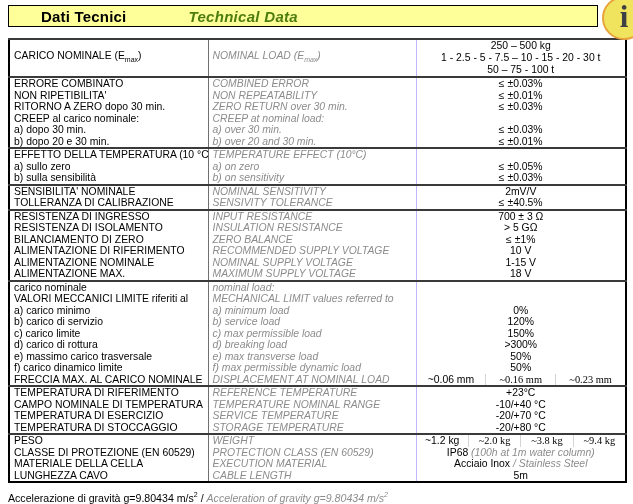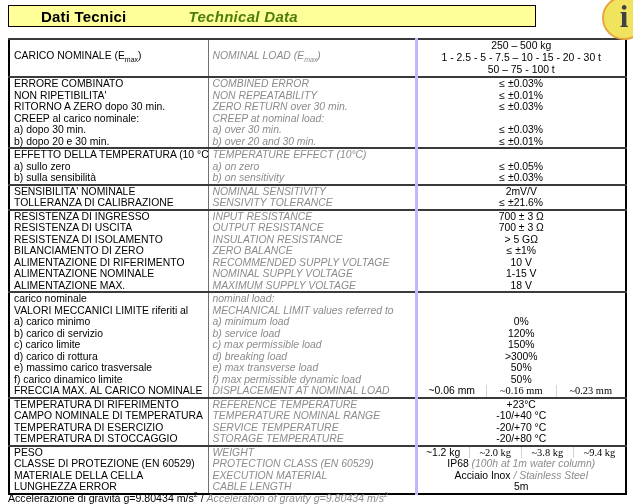--- a/index.html
+++ b/index.html
@@ -2,21 +2,21 @@
 <html><head>
 <meta charset="utf-8">
 <style>
   html,body{margin:0;padding:0;}
   body{
     width:633px;height:504px;position:relative;overflow:hidden;
     background:#ffffff;font-family:"Liberation Sans",sans-serif;color:#000;
   }
   
   .header-bar{
-    position:absolute;left:8px;top:5px;width:528px;height:22px;
+    position:absolute;left:8px;top:5px;width:590px;height:22px;
     background:#ffff99;border:1px solid #000;box-sizing:border-box;
     display:flex;align-items:center;
   }
   .title-it{font-size:15px;font-weight:bold;color:#000;margin-left:32px;letter-spacing:0.2px;}
   .title-en{font-size:15px;font-weight:bold;font-style:italic;color:#4d7c0f;margin-left:62px;letter-spacing:0.3px;}
   .info-badge{
     position:absolute;left:602px;top:-4px;width:44px;height:44px;border-radius:50%;
     background:#f0e45f;border:2px solid #e8a33d;box-sizing:border-box;
     color:#3f3f46;font-family:"Liberation Serif",serif;font-weight:bold;
     font-size:31px;line-height:38px;text-align:center;z-index:5;
@@ -26,21 +26,21 @@
     position:absolute;left:8px;top:38px;width:617px;
     border-collapse:collapse;table-layout:fixed;
     border:2px solid #000;
   }
   col.c1{width:199px;}col.c2{width:208px;}col.c3{width:210px;}
   td{
     font-size:10.4px;line-height:11.5px;height:11.5px;
     padding:0 0 0 4px;vertical-align:middle;white-space:nowrap;overflow:hidden;
   }
   td.en{color:#8c8c8c;font-style:italic;border-left:1px solid #707070;}
-  td.val{text-align:center;padding:0;border-left:3px solid #c4b5fd;color:#000;}
+  td.val{text-align:center;padding:0;border-left:1px solid #c4b5fd;color:#000;}
   tbody.sec{border-top:2px solid #3a3a3a;}
   tbody.sec:first-child{border-top:none;}
   sub.mx{font-size:7px;}
   .vstack div{height:12px;line-height:12px;}
   .vsplit{display:flex;width:100%;}
   .vsplit span{flex:1;display:block;}
   .vsplit span + span{border-left:1px solid #d4d4d4;font-family:Liberation Serif, serif;}
   .note{color:#8c8c8c;font-style:italic;margin-top:10px;}
   
   .footer{
@@ -136,33 +136,28 @@
 
   <tbody class="sec">
     <tr>
         <td class="it">SENSIBILITA' NOMINALE</td>
         <td class="en">NOMINAL SENSITIVITY</td>
         <td class="val">2mV/V</td>
       </tr>
     <tr>
         <td class="it">TOLLERANZA DI CALIBRAZIONE</td>
         <td class="en">SENSIVITY TOLERANCE</td>
-        <td class="val">≤ ±21.6%</td>
+        <td class="val">≤ ±40.5%</td>
       </tr>
   </tbody>
 
   <tbody class="sec">
     <tr>
         <td class="it">RESISTENZA DI INGRESSO</td>
         <td class="en">INPUT RESISTANCE</td>
-        <td class="val">700 ± 3 Ω</td>
-      </tr>
-    <tr>
-        <td class="it">RESISTENZA DI USCITA</td>
-        <td class="en">OUTPUT RESISTANCE</td>
         <td class="val">700 ± 3 Ω</td>
       </tr>
     <tr>
         <td class="it">RESISTENZA DI ISOLAMENTO</td>
         <td class="en">INSULATION RESISTANCE</td>
         <td class="val">&gt; 5 GΩ</td>
       </tr>
     <tr>
         <td class="it">BILANCIAMENTO DI ZERO</td>
         <td class="en">ZERO BALANCE</td>
@@ -279,21 +274,21 @@
       <td class="it">CLASSE DI PROTEZIONE (EN 60529)</td>
       <td class="en">PROTECTION CLASS (EN 60529)</td>
       <td class="val"><span>IP68 </span><span class="note">(100h at 1m water column)</span></td>
     </tr>
     <tr>
       <td class="it">MATERIALE DELLA CELLA</td>
       <td class="en">EXECUTION MATERIAL</td>
       <td class="val"><span>Acciaio Inox </span><span class="note">/ Stainless Steel</span></td>
     </tr>
     <tr>
-      <td class="it">LUNGHEZZA ERROR</td>
+      <td class="it">LUNGHEZZA CAVO</td>
       <td class="en">CABLE LENGTH</td>
       <td class="val">5m</td>
     </tr>
   </tbody>
 </table>
 
 <div class="footer">
   <span class="it-part"><span>Accelerazione di gravità g=9.80434 m/s</span><sup>2</sup></span><span> / </span><span class="en-part"><span>Acceleration of gravity g=9.80434 m/s</span><sup>2</sup></span>
 </div>
 

